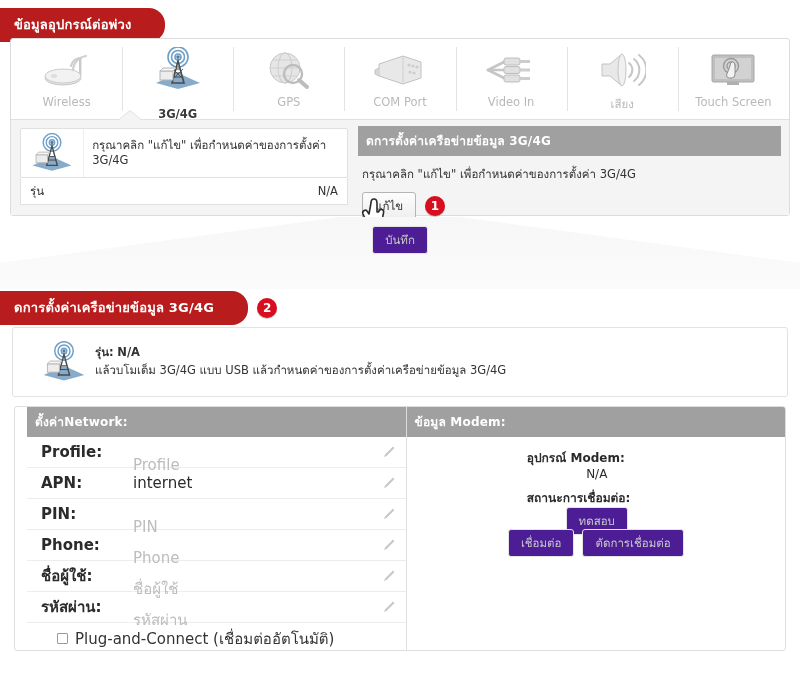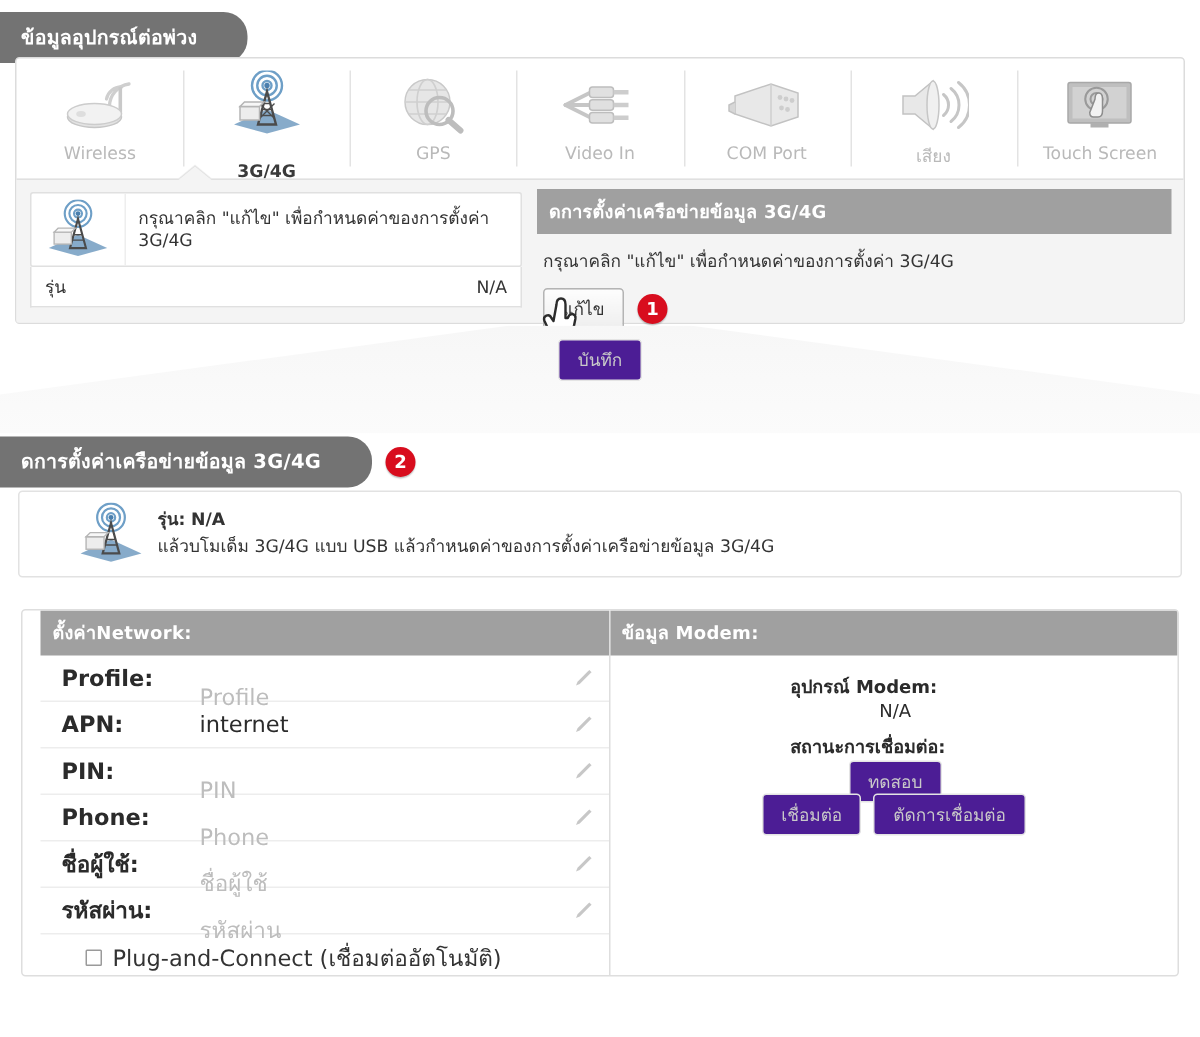--- a/index.html
+++ b/index.html
@@ -7,21 +7,21 @@
   body {
     width:800px; height:691px; position:relative;
     background:#ffffff;
     font-family:"DejaVu Sans","Liberation Sans",sans-serif;
     font-size:12px; color:#333; overflow:hidden;
   }
 
   
   .title-pill{
     display:inline-block;
-    background:#737373; color:#fff;
+    background:#b91c1c; color:#fff;
     font-weight:bold; font-size:13px;
     padding:6px 34px 7px 14px;
     border-radius:0 16px 16px 0;
     letter-spacing:.2px;
     white-space:nowrap;
   }
   .title-row{ display:flex; align-items:center; gap:9px; }
   .badge{
     width:20px;height:20px;border-radius:50%;
     background:#d80d1e; color:#fff;
@@ -107,23 +107,23 @@
   }
   #savebtn-wrap{
     position:absolute; left:0; right:0; top:226px;
     display:flex; justify-content:center;
   }
 
   
   #sec2-title{ position:absolute; left:0; top:291px; }
 
   #infobox{
-    position:absolute; left:12px; top:327px; width:776px; height:58px;
+    position:absolute; left:12px; top:327px; width:776px; height:70px;
     border:1px solid #e2e2e2; border-radius:3px; background:#fff;
-    display:flex; align-items:center; padding:0 30px;
+    display:flex; align-items:center; padding:0 20px;
   }
   #infobox .ib-icon{ width:62px; display:flex; justify-content:center; }
   #infobox .ib-text{ font-size:11.5px; line-height:1.55; color:#333; }
   #infobox .ib-model b{ font-weight:bold; }
 
   #formbox{
     position:absolute; left:14px; top:406px; width:772px; height:245px;
     border:1px solid #dedede; border-radius:3px; background:#fff;
     display:flex; overflow:hidden;padding-left:12px;
   }
@@ -204,61 +204,61 @@
           <circle cx="21" cy="19" r="15" fill="#e6e6e6" stroke="#c9c9c9"></circle>
           <g fill="none" stroke="#cfcfcf" stroke-width="1.1">
             <ellipse cx="21" cy="19" rx="7" ry="15"></ellipse>
               <path d="M6 19 h30 M8.5 11 h25 M8.5 27 h25"></path>
           </g>
           <circle cx="29" cy="25" r="9" fill="none" stroke="#bdbdbd" stroke-width="2.4"></circle>
           <path d="M35 31 L43 38" stroke="#bdbdbd" stroke-width="4" stroke-linecap="round"></path>
         </svg>
       </div>
       <div class="tlabel">GPS</div>
-    </div>
-
-    <div class="tab">
-      <div class="ticon">
-        <svg width="54" height="40" viewBox="0 0 54 40">
-          <g stroke="#c6c6c6" stroke-width="2.6" fill="none" stroke-linecap="round">
-            <path d="M4 20 L20 12"></path>
-              <path d="M4 20 L20 20"></path>
-              <path d="M4 20 L20 28"></path>
-          </g>
-          <g fill="#e0e0e0" stroke="#bdbdbd">
-            <rect x="20" y="8" width="16" height="7" rx="2"></rect>
-              <rect x="20" y="16.5" width="16" height="7" rx="2"></rect>
-              <rect x="20" y="25" width="16" height="7" rx="2"></rect>
-          </g>
-          <g fill="#cdcdcd">
-              <rect x="36" y="10" width="10" height="3"></rect>
-              <rect x="36" y="18.5" width="10" height="3"></rect>
-              <rect x="36" y="27" width="10" height="3"></rect>
-            </g>
-        </svg>
-      </div>
-      <div class="tlabel">Video In</div>
     </div>
 
     <div class="tab">
       <div class="ticon">
         <svg width="54" height="40" viewBox="0 0 54 40">
           <path d="M6 14 L30 6 L48 12 L48 28 L30 34 L6 26 Z" fill="#e8e8e8" stroke="#c2c2c2"></path>
           <path d="M30 6 L30 34" stroke="#cfcfcf"></path>
           <g fill="#cdcdcd">
               <circle cx="36" cy="15" r="1.6"></circle>
               <circle cx="40" cy="16" r="1.6"></circle>
               <circle cx="44" cy="17" r="1.6"></circle>
               <circle cx="37" cy="22" r="1.6"></circle>
               <circle cx="41" cy="23" r="1.6"></circle>
             </g>
           <path d="M6 18 L2 20 L2 24 L6 26" fill="#d7d7d7" stroke="#c2c2c2"></path>
         </svg>
       </div>
       <div class="tlabel">COM Port</div>
+    </div>
+
+    <div class="tab">
+      <div class="ticon">
+        <svg width="54" height="40" viewBox="0 0 54 40">
+          <g stroke="#c6c6c6" stroke-width="2.6" fill="none" stroke-linecap="round">
+            <path d="M4 20 L20 12"></path>
+              <path d="M4 20 L20 20"></path>
+              <path d="M4 20 L20 28"></path>
+          </g>
+          <g fill="#e0e0e0" stroke="#bdbdbd">
+            <rect x="20" y="8" width="16" height="7" rx="2"></rect>
+              <rect x="20" y="16.5" width="16" height="7" rx="2"></rect>
+              <rect x="20" y="25" width="16" height="7" rx="2"></rect>
+          </g>
+          <g fill="#cdcdcd">
+              <rect x="36" y="10" width="10" height="3"></rect>
+              <rect x="36" y="18.5" width="10" height="3"></rect>
+              <rect x="36" y="27" width="10" height="3"></rect>
+            </g>
+        </svg>
+      </div>
+      <div class="tlabel">Video In</div>
     </div>
 
     <div class="tab">
       <div class="ticon">
         <svg width="48" height="40" viewBox="0 0 48 40">
           <path d="M4 14 L12 14 L24 4 L24 36 L12 26 L4 26 Z" fill="#e8e8e8" stroke="#c2c2c2"></path>
           <ellipse cx="24" cy="20" rx="4" ry="16" fill="#f0f0f0" stroke="#c6c6c6"></ellipse>
           <g fill="none" stroke="#c6c6c6" stroke-width="2" stroke-linecap="round">
             <path d="M31 13 A9 9 0 0 1 31 27"></path>
               <path d="M36 9 A14 14 0 0 1 36 31"></path>

